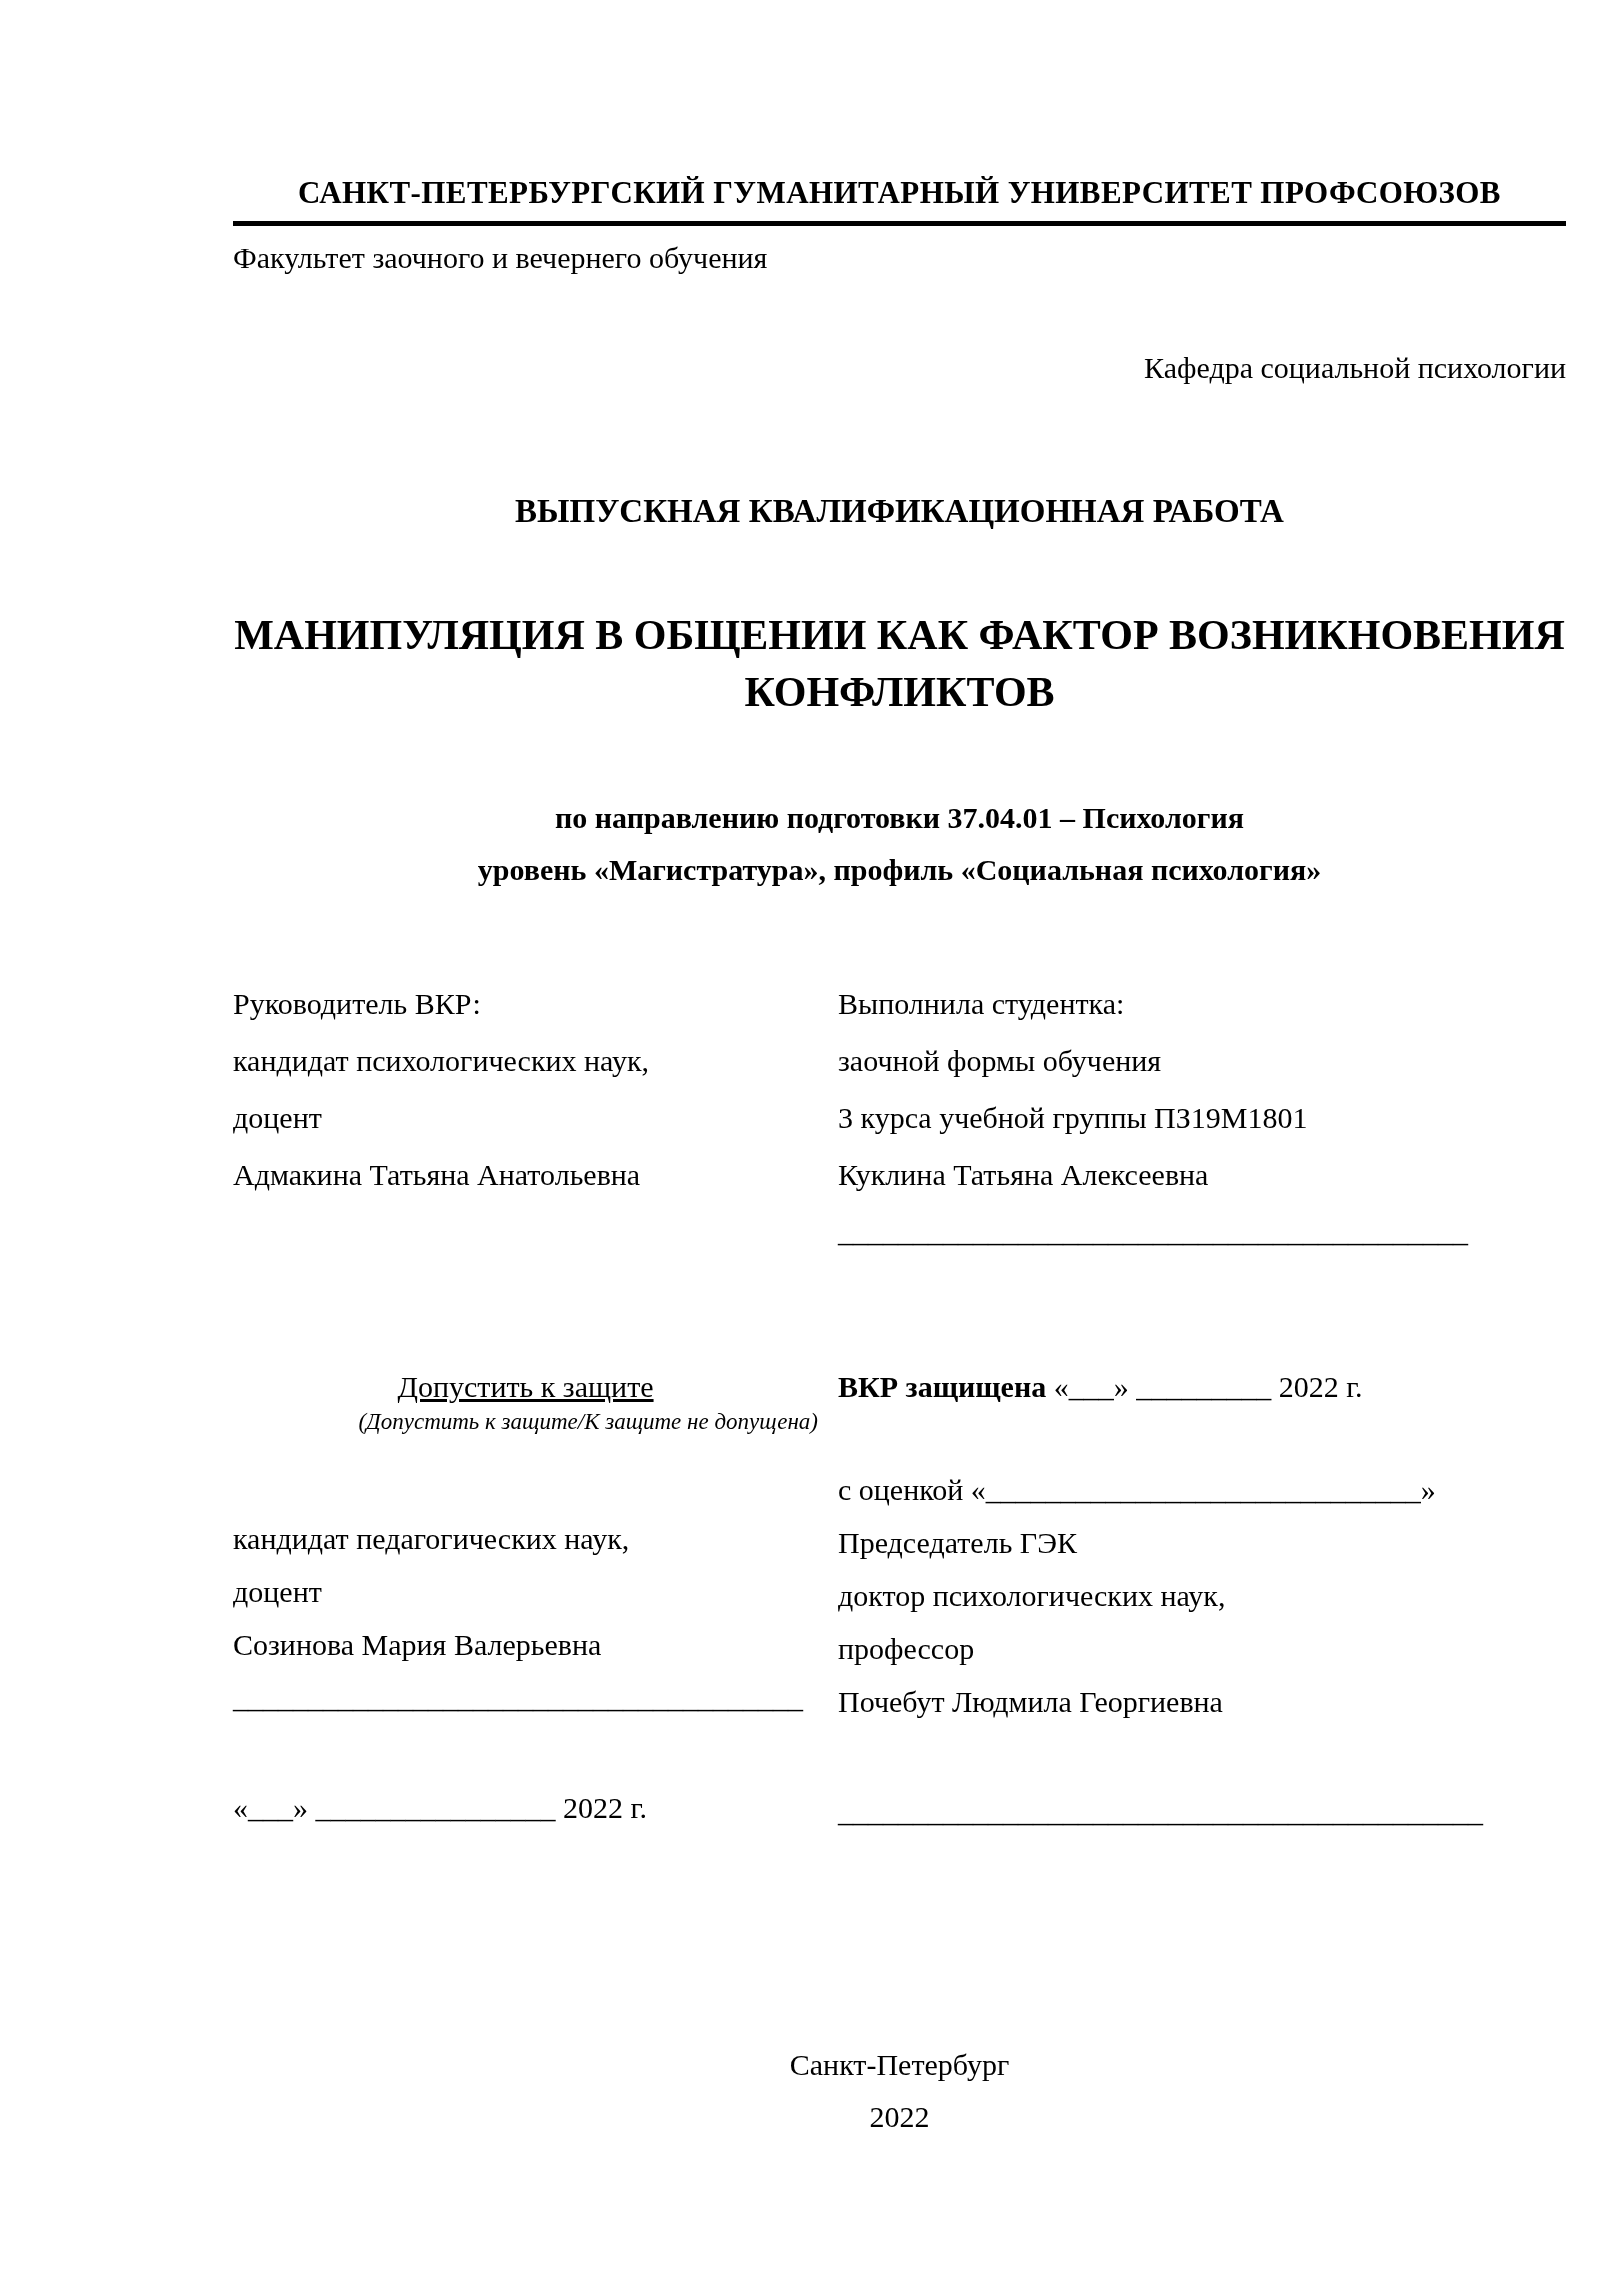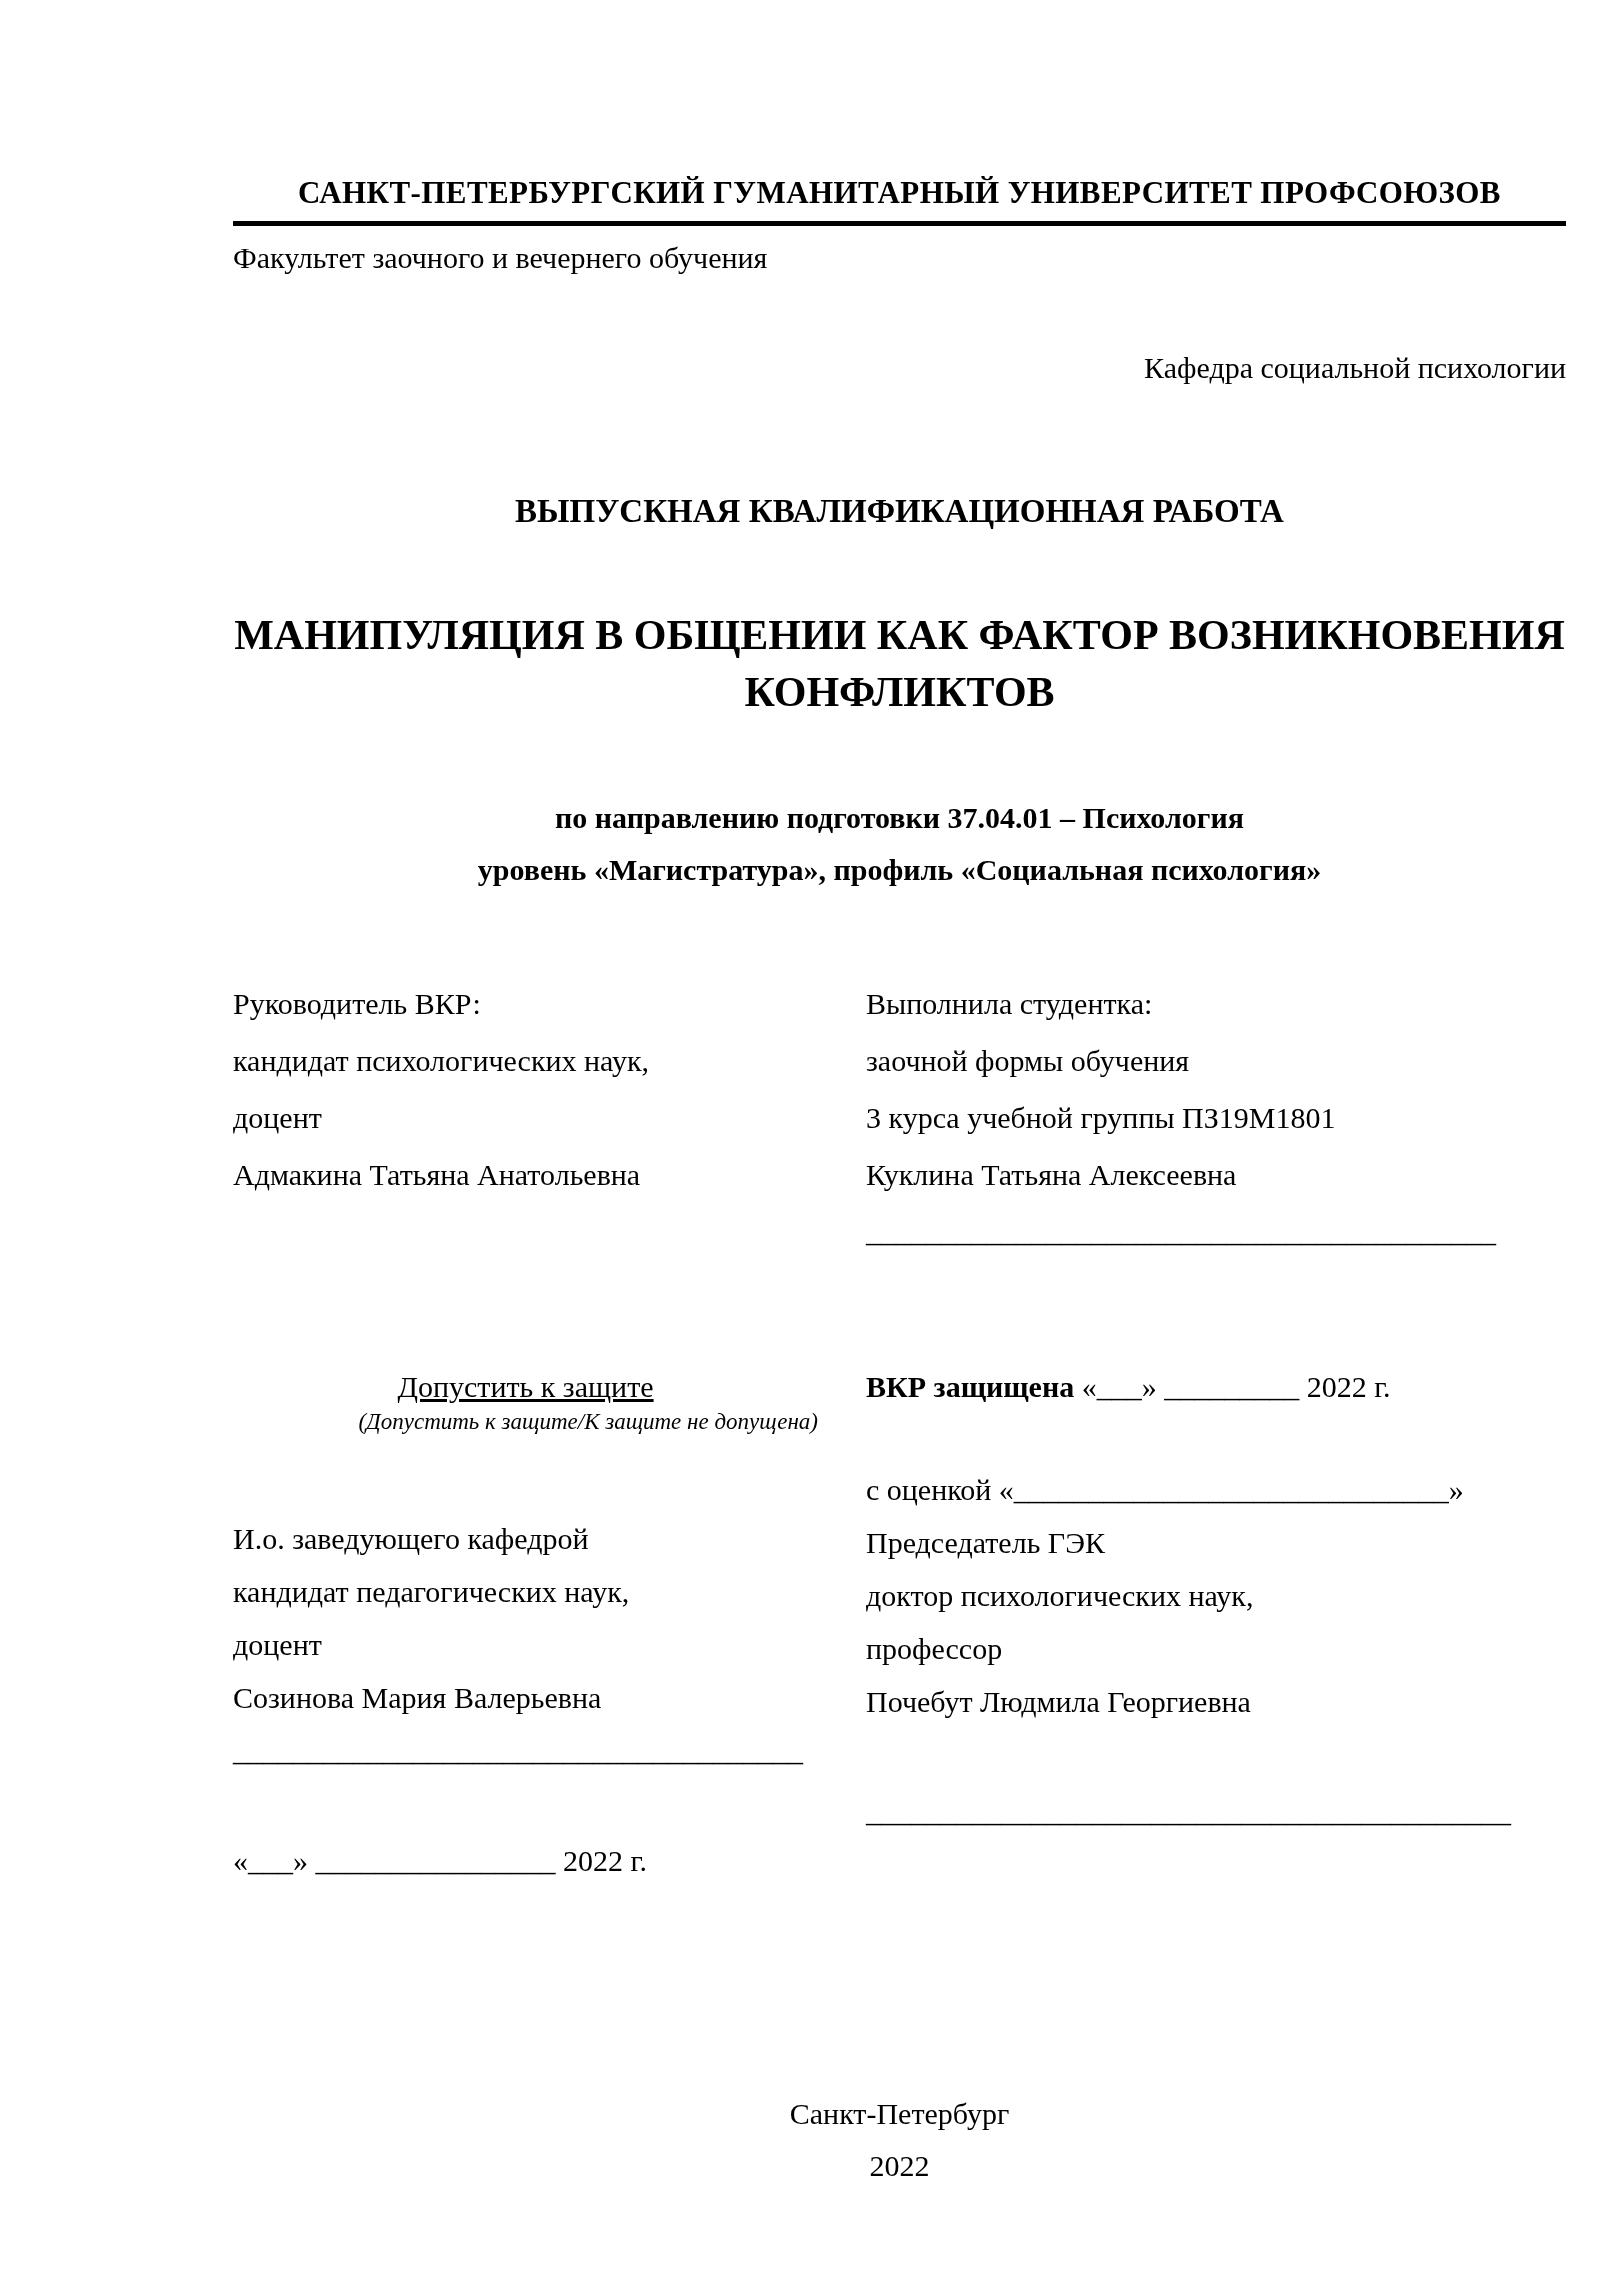--- a/index.html
+++ b/index.html
@@ -57,21 +57,21 @@
   }
   .program {
     margin-top: 71px;
     text-align: center;
     line-height: 52px;
     font-weight: bold;
   }
   .cols {
     display: grid;
     grid-template-columns: 585px 1fr;
-    column-gap: 48px;
+    column-gap: 20px;
   }
   .block1 { margin-top: 79px; }
   .block1 .line { line-height: 57px; }
   .block2 { margin-top: 107px; }
   .block2 .line { line-height: 53px; }
   .admit-heading {
     text-align: center;
     text-decoration: underline;
     line-height: 39px;
   }
@@ -133,21 +133,20 @@
       <div class="line">Куклина Татьяна Алексеевна</div>
       <div class="line sig">__________________________________________</div>
     </div>
   </div>
 
   <div class="cols block2">
     <div>
       <div class="admit-heading">Допустить к защите</div>
       <div class="admit-note">(Допустить к защите/К защите не допущена)</div>
       <div class="official">
-        <div class="line">И.о. заведующего кафедрой</div>
         <div class="line">кандидат педагогических наук,</div>
         <div class="line">доцент</div>
         <div class="line">Созинова Мария Валерьевна</div>
       </div>
       <div class="line sig">______________________________________</div>
       <div class="line admit-date">«___» ________________ 2022 г.</div>
     </div>
     <div>
       <div class="defense-status">
         <span class="bold">ВКР защищена</span><span> «___» _________ 2022 г.</span>

